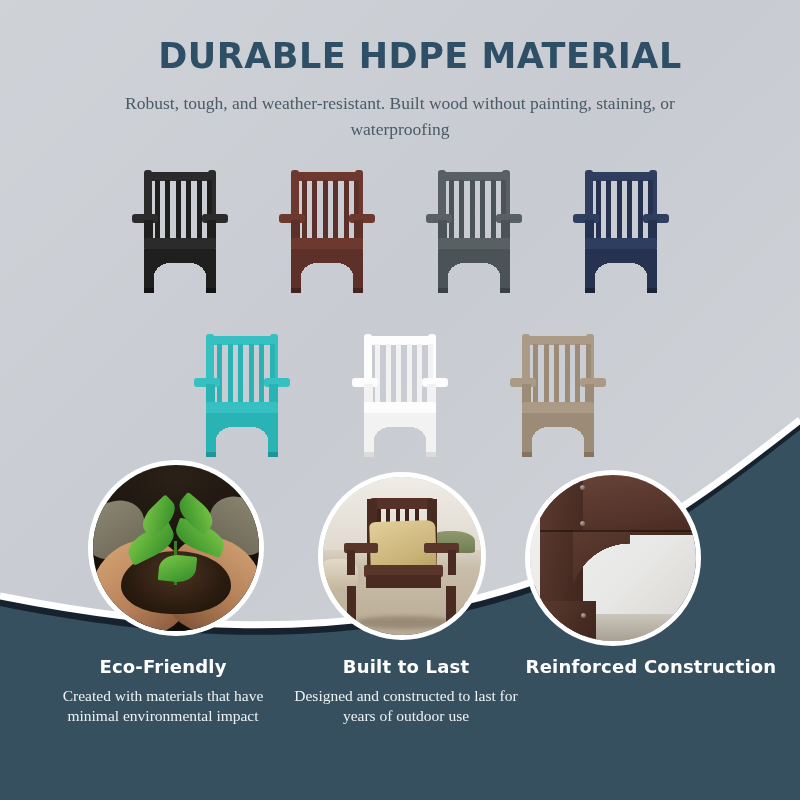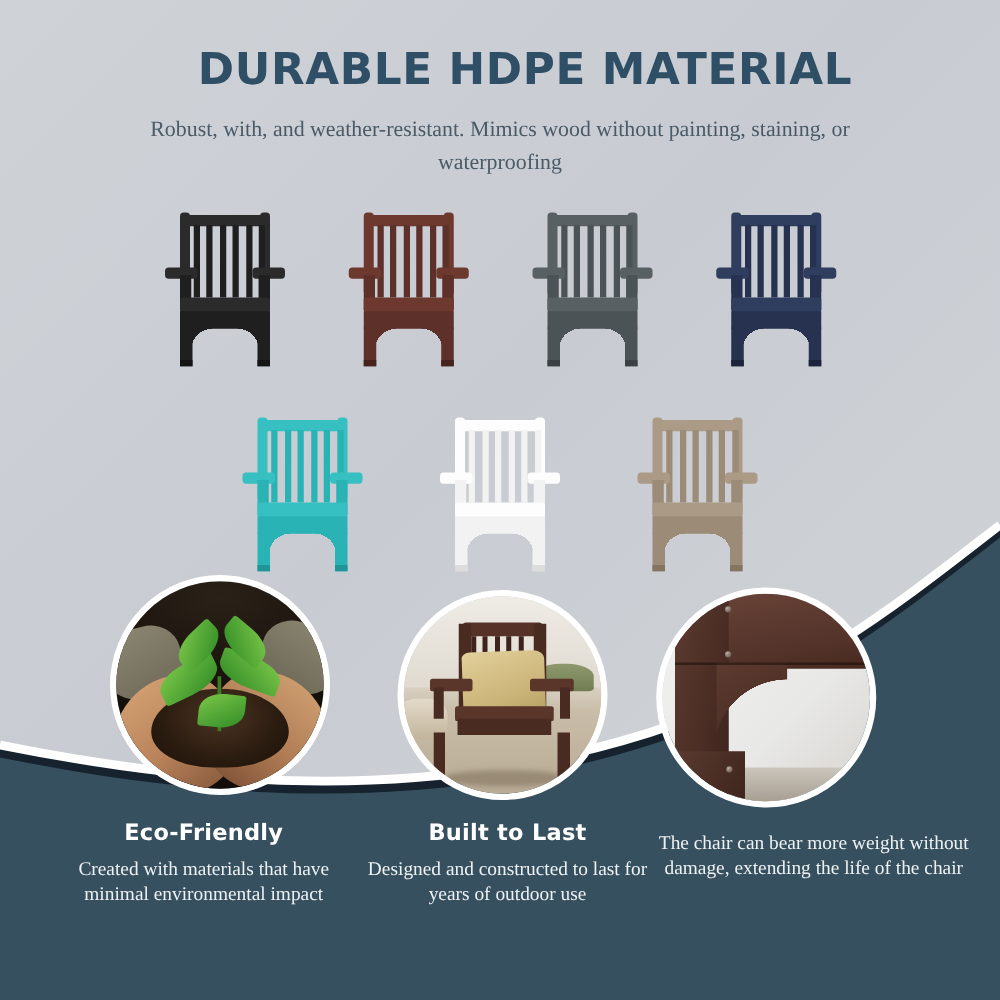--- a/index.html
+++ b/index.html
@@ -144,21 +144,21 @@
   .f1{left:38px;top:656px;width:250px;}
   .f2{left:290px;top:656px;width:232px;}
   .f3{left:520px;top:656px;width:262px;}
 </style>
 </head>
 <body style="background: rgb(201, 204, 210);">
 
 <div id="stage">
 
   <div class="title">DURABLE HDPE MATERIAL</div>
-  <div class="subtitle">Robust, with, and weather-resistant. Mimics wood without painting, staining, or waterproofing</div>
+  <div class="subtitle">Robust, tough, and weather-resistant. Built wood without painting, staining, or waterproofing</div>
 
   <div class="row row1">
       <div class="chair" title="Black" style="--c: #1f1f20; --cl: #2b2b2c; --cd: #141414;">
         <i class="postL"></i>
         <i class="postR"></i>
         <i class="toprail"></i>
         <i class="slat" style="left:25px"></i>
         <i class="slat" style="left:35.5px"></i>
         <i class="slat" style="left:46px"></i>
         <i class="slat" style="left:56.5px"></i>
@@ -383,16 +383,16 @@
 
   <div class="feat f2">
     <h3>Built to Last</h3>
     <p>Designed and constructed to last for years of outdoor use</p>
   </div>
   <div class="feat f1">
     <h3>Eco-Friendly</h3>
     <p>Created with materials that have minimal environmental impact</p>
   </div>
   <div class="feat f3">
-    <p>The chair can bear more weight without damage, extending the life of the chair</p>
+    <h3>Reinforced Construction</h3>
   </div>
 
 </div>
 
 </body></html>

